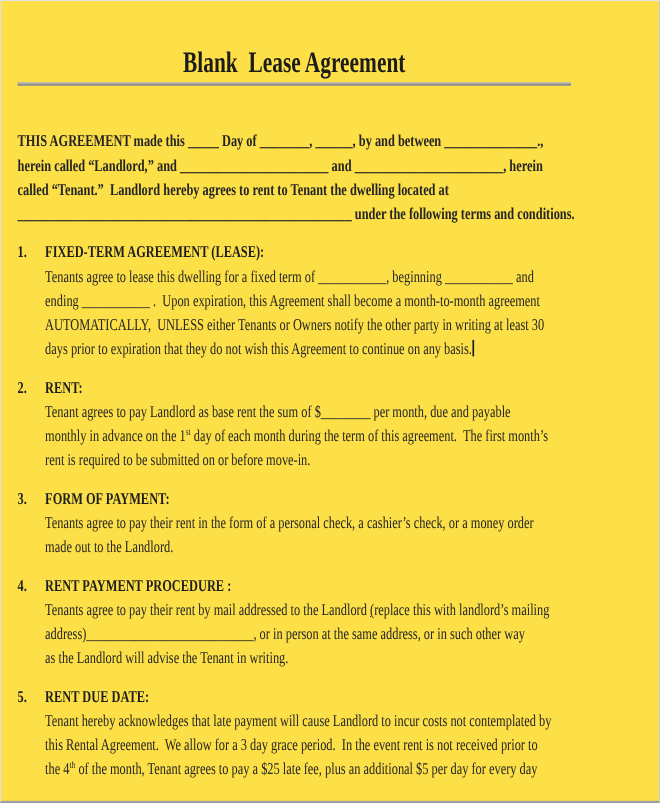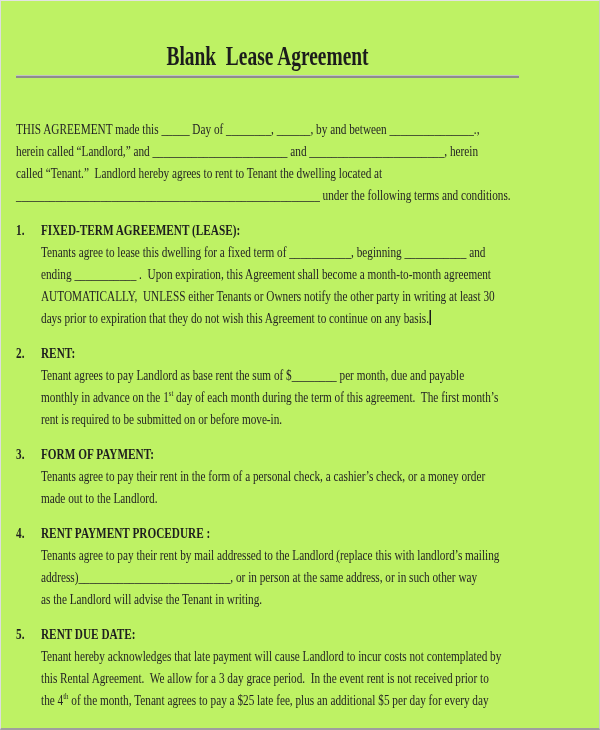--- a/index.html
+++ b/index.html
@@ -1,20 +1,20 @@
 <!DOCTYPE html>
 <html><head>
 <meta charset="utf-8">
 <style>
   html, body { margin: 0; padding: 0; background: #ffffff; }
   .page {
     position: relative;
     width: 600px; height: 730px;
     box-sizing: border-box;
-    background: #bef264;
+    background: #fde047;
     border-top: 1px solid #e3e3e3;
     border-left: 1px solid #dedede;
     border-right: 1px solid #c9c9c9;
     border-bottom: 2px solid #9f9f9f;
     overflow: hidden;
     font-family: "Liberation Serif", "DejaVu Serif", serif;
     color: #242424;
   }
   .content { margin-left: 15px; width: 503px; }
 
@@ -29,21 +29,21 @@
     transform: scaleX(0.72);
     transform-origin: 50% 50%;
   }
   .title-rule {
     margin-top: 4px;
     height: 2px;
     background: #8d8d8d;
     border-top: 1px solid #c2c2c2;
   }
 
-  .intro { margin-top: 40px; }
+  .intro { margin-top: 40px; font-weight: bold; }
   .line {
     font-size: 15px;
     line-height: 22px;
     white-space: pre;
     transform: scaleX(0.75);
     transform-origin: 0 50%;
   }
   .heading { font-weight: bold; color: #1e1e1e; }
   .u { text-decoration: underline; }
   sup { font-size: 9px; line-height: 0; }

